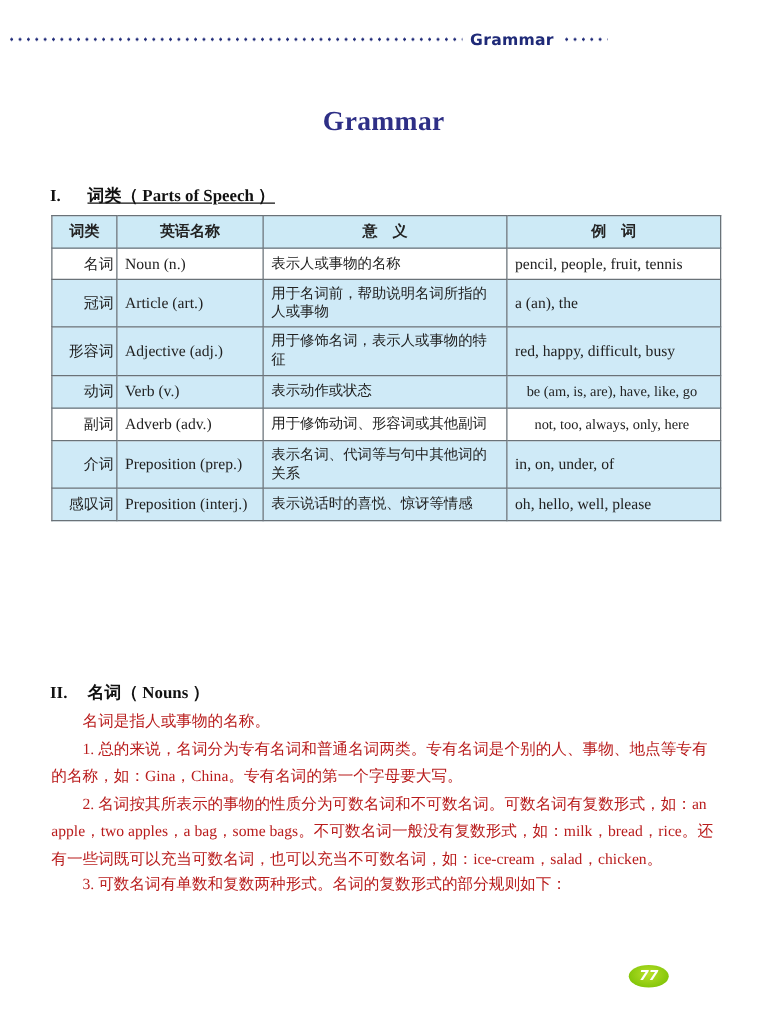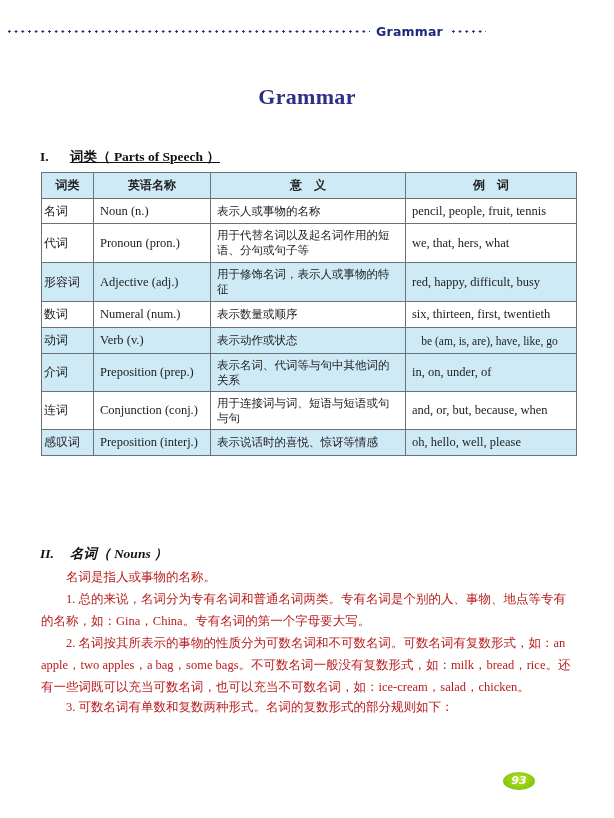--- a/index.html
+++ b/index.html
@@ -25,34 +25,34 @@
     position: absolute; top: 84px; left: 0; width: 614px; text-align: center;
     font-family: "Liberation Serif", "DejaVu Serif", serif; font-weight: bold;
     font-size: 22px; color: #2e2f86; letter-spacing: 0.3px;
   }
   .section-heading {
     position: absolute; left: 40px; font-weight: bold; font-size: 13.5px; color: #111;
     font-family: "Liberation Serif", "DejaVu Serif", serif;
   }
   .section-heading .num { display: inline-block; width: 30px; }
   .sec1 { top: 148px; text-decoration: underline; }
-  .sec2 { top: 545px; font-style: italic; }
+  .sec2 { top: 545px; }
 
   table.pos {
     position: absolute; top: 172px; left: 41px; width: 536px;
     border-collapse: collapse; font-size: 12px;
     font-family: "Liberation Serif", "DejaVu Serif", serif;
   }
   table.pos th, table.pos td {
     border: 1px solid #6a7278; padding: 0 6px; vertical-align: middle;
   }
   table.pos th { height: 25px; background: #cdeaf6; font-weight: bold; font-size: 12px; text-align: center; color: #222; }
   table.pos td { color: #222; }
   table.pos tr.shade td { background: #cfeaf7; }
-  table.pos td.cat { width: 47px; text-align: left; padding: 0 2px; font-size: 12px; margin-left: 45px; }
+  table.pos td.cat { width: 47px; text-align: right; padding: 0 2px; font-size: 12px; margin-left: 45px; }
   table.pos td.en { width: 104px; font-size: 12.5px; }
   table.pos td.cn { width: 182px; font-size: 11.5px; line-height: 15px; }
   table.pos td.ex { font-size: 12.5px; }
   table.pos td.ex.tight { font-size: 11.5px; padding-left: 3px; text-align: center; }
 
   .para {
     position: absolute; left: 41px; width: 536px; font-size: 12.5px; line-height: 22px;
     font-family: "Liberation Serif", "DejaVu Serif", serif; color: #b91c1c; margin: 0;
   }
   .para.indent { text-indent: 25px; }
@@ -92,67 +92,61 @@
       <th>例　词</th>
     </tr>
   </thead>
   <tbody>
     <tr style="height:25px">
       <td class="cat">名词</td>
       <td class="en">Noun (n.)</td>
       <td class="cn">表示人或事物的名称</td>
       <td class="ex">pencil, people, fruit, tennis</td>
     </tr>
-    <tr style="height:39px">
-      <td class="cat">代词</td>
-      <td class="en">Pronoun (pron.)</td>
-      <td class="cn">用于代替名词以及起名词作用的短语、分句或句子等</td>
-      <td class="ex">we, that, hers, what</td>
+    <tr class="shade" style="height:38px">
+      <td class="cat">冠词</td>
+      <td class="en">Article (art.)</td>
+      <td class="cn">用于名词前，帮助说明名词所指的人或事物</td>
+      <td class="ex">a (an), the</td>
     </tr>
     <tr class="shade" style="height:39px">
       <td class="cat">形容词</td>
       <td class="en">Adjective (adj.)</td>
       <td class="cn">用于修饰名词，表示人或事物的特征</td>
       <td class="ex">red, happy, difficult, busy</td>
     </tr>
-    <tr style="height:26px">
-      <td class="cat">数词</td>
-      <td class="en">Numeral (num.)</td>
-      <td class="cn">表示数量或顺序</td>
-      <td class="ex">six, thirteen, first, twentieth</td>
-    </tr>
     <tr class="shade" style="height:26px">
       <td class="cat">动词</td>
       <td class="en">Verb (v.)</td>
       <td class="cn">表示动作或状态</td>
       <td class="ex tight">be (am, is, are), have, like, go</td>
     </tr>
+    <tr style="height:26px">
+      <td class="cat">副词</td>
+      <td class="en">Adverb (adv.)</td>
+      <td class="cn">用于修饰动词、形容词或其他副词</td>
+      <td class="ex tight">not, too, always, only, here</td>
+    </tr>
     <tr class="shade" style="height:38px">
       <td class="cat">介词</td>
       <td class="en">Preposition (prep.)</td>
       <td class="cn">表示名词、代词等与句中其他词的关系</td>
       <td class="ex">in, on, under, of</td>
-    </tr>
-    <tr style="height:38px">
-      <td class="cat">连词</td>
-      <td class="en">Conjunction (conj.)</td>
-      <td class="cn">用于连接词与词、短语与短语或句与句</td>
-      <td class="ex">and, or, but, because, when</td>
     </tr>
     <tr class="shade" style="height:26px">
       <td class="cat">感叹词</td>
       <td class="en">Preposition (interj.)</td>
       <td class="cn">表示说话时的喜悦、惊讶等情感</td>
       <td class="ex">oh, hello, well, please</td>
     </tr>
   </tbody>
 </table>
 
 <div class="section-heading sec2">
   <span class="num">II.</span><span>名词（ Nouns ）</span>
 </div>
 
 <p class="para indent p0">名词是指人或事物的名称。</p>
 <p class="para indent p1">1. 总的来说，名词分为专有名词和普通名词两类。专有名词是个别的人、事物、地点等专有的名称，如：Gina，China。专有名词的第一个字母要大写。</p>
 <p class="para indent p2">2. 名词按其所表示的事物的性质分为可数名词和不可数名词。可数名词有复数形式，如：an apple，two apples，a bag，some bags。不可数名词一般没有复数形式，如：milk，bread，rice。还有一些词既可以充当可数名词，也可以充当不可数名词，如：ice-cream，salad，chicken。</p>
 <p class="para indent p3">3. 可数名词有单数和复数两种形式。名词的复数形式的部分规则如下：</p>
 
-<div class="page-number">93</div>
+<div class="page-number">77</div>
 
 </body></html>

